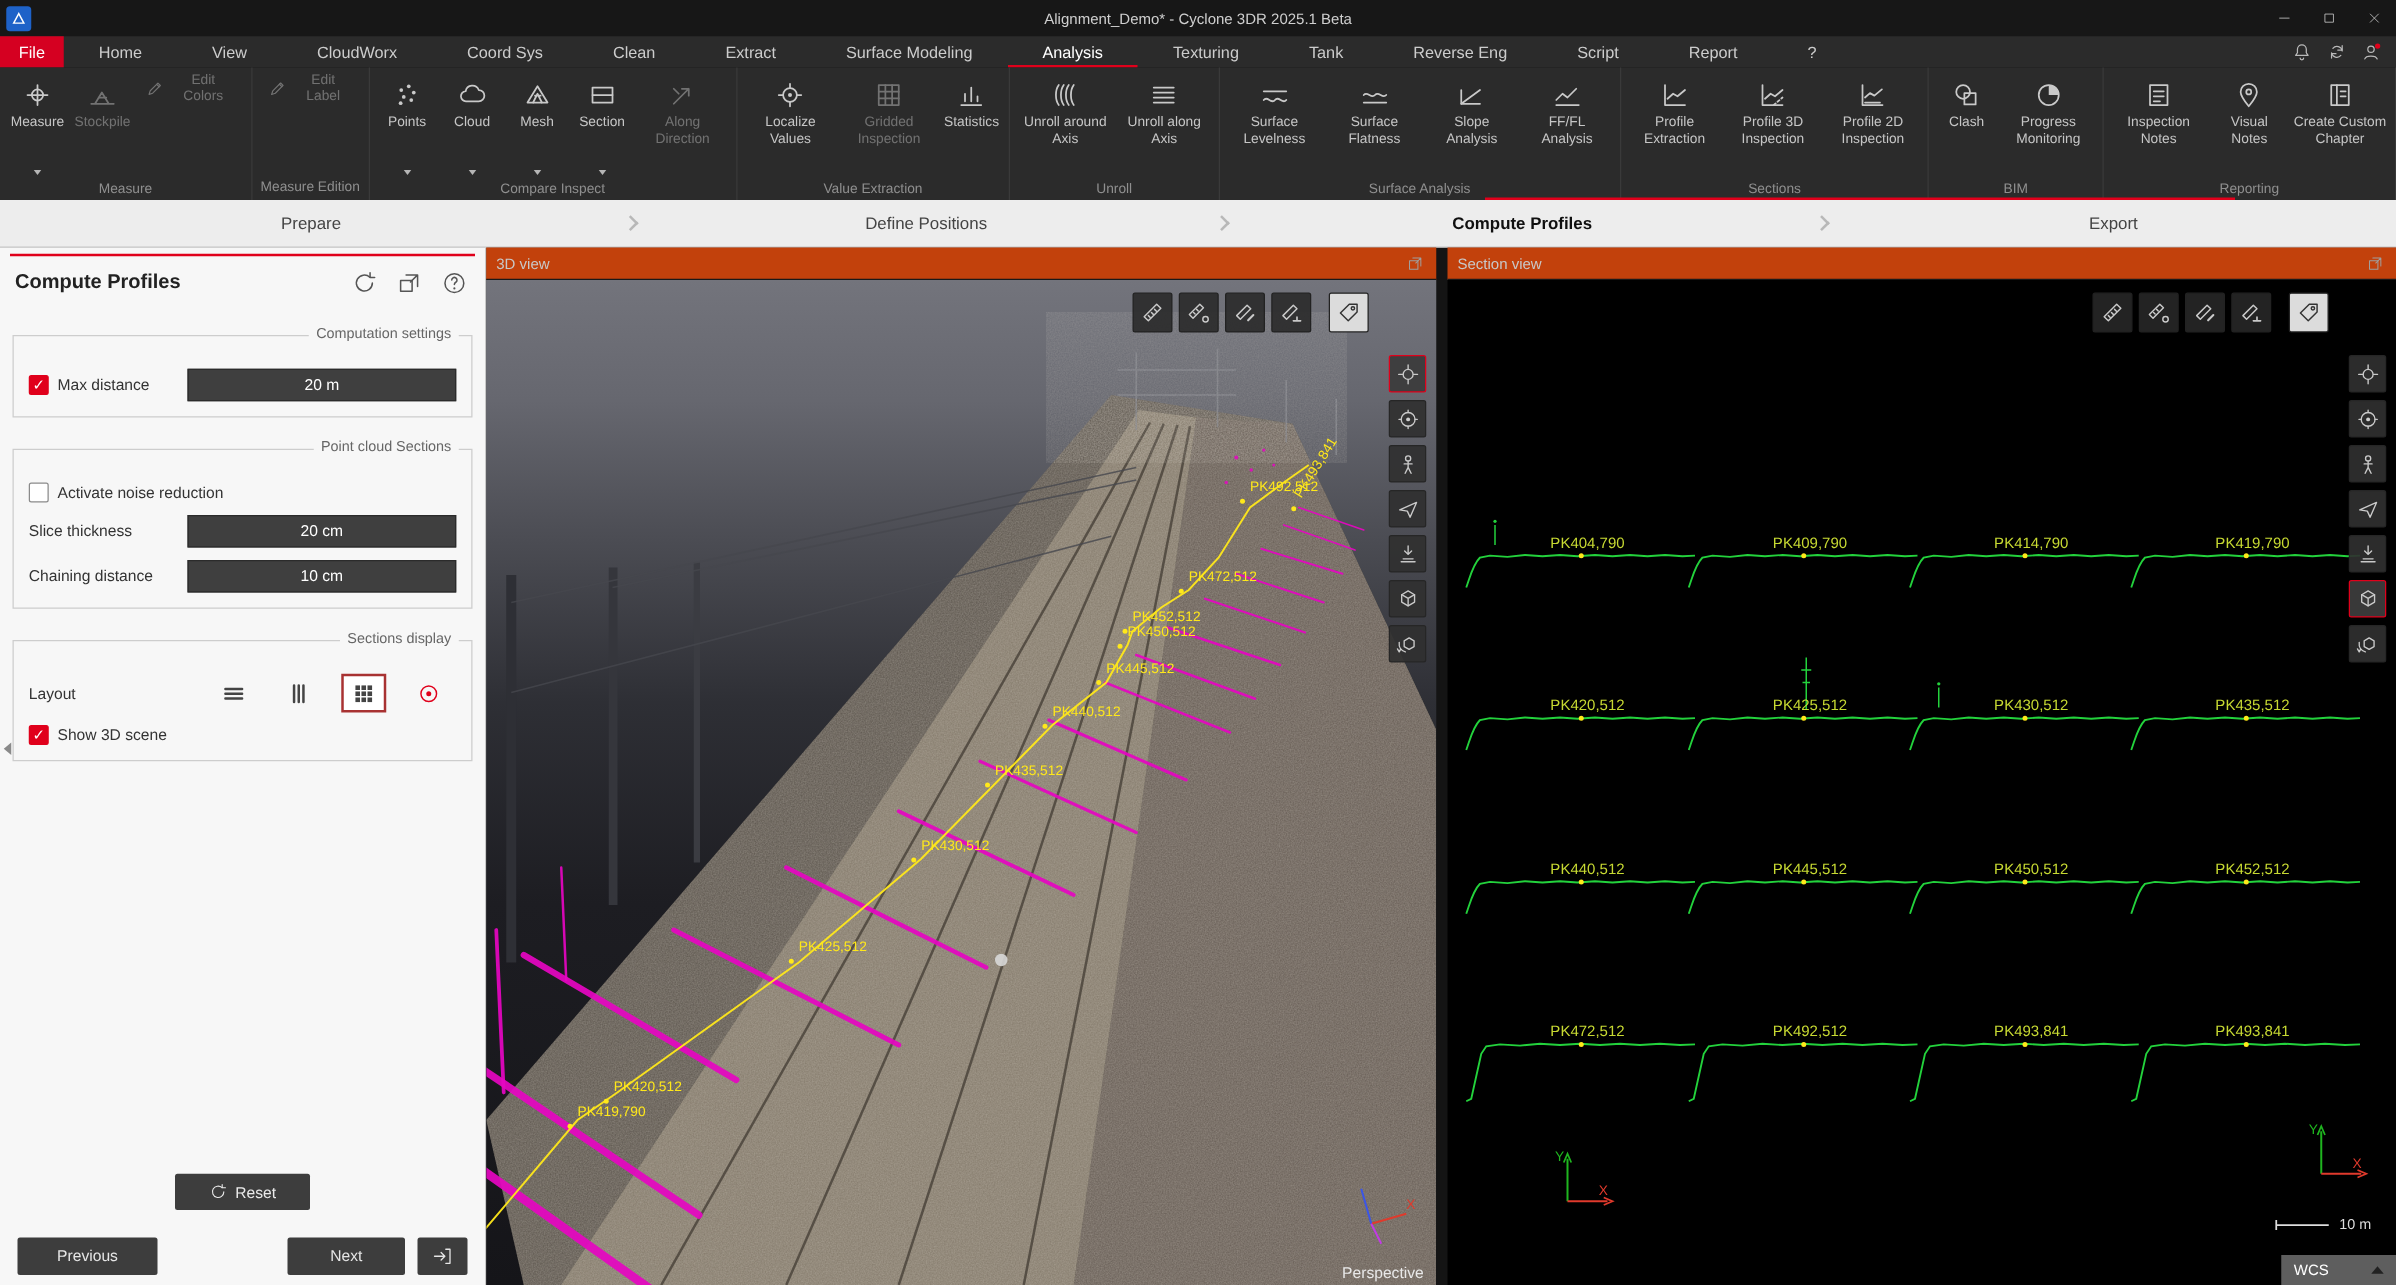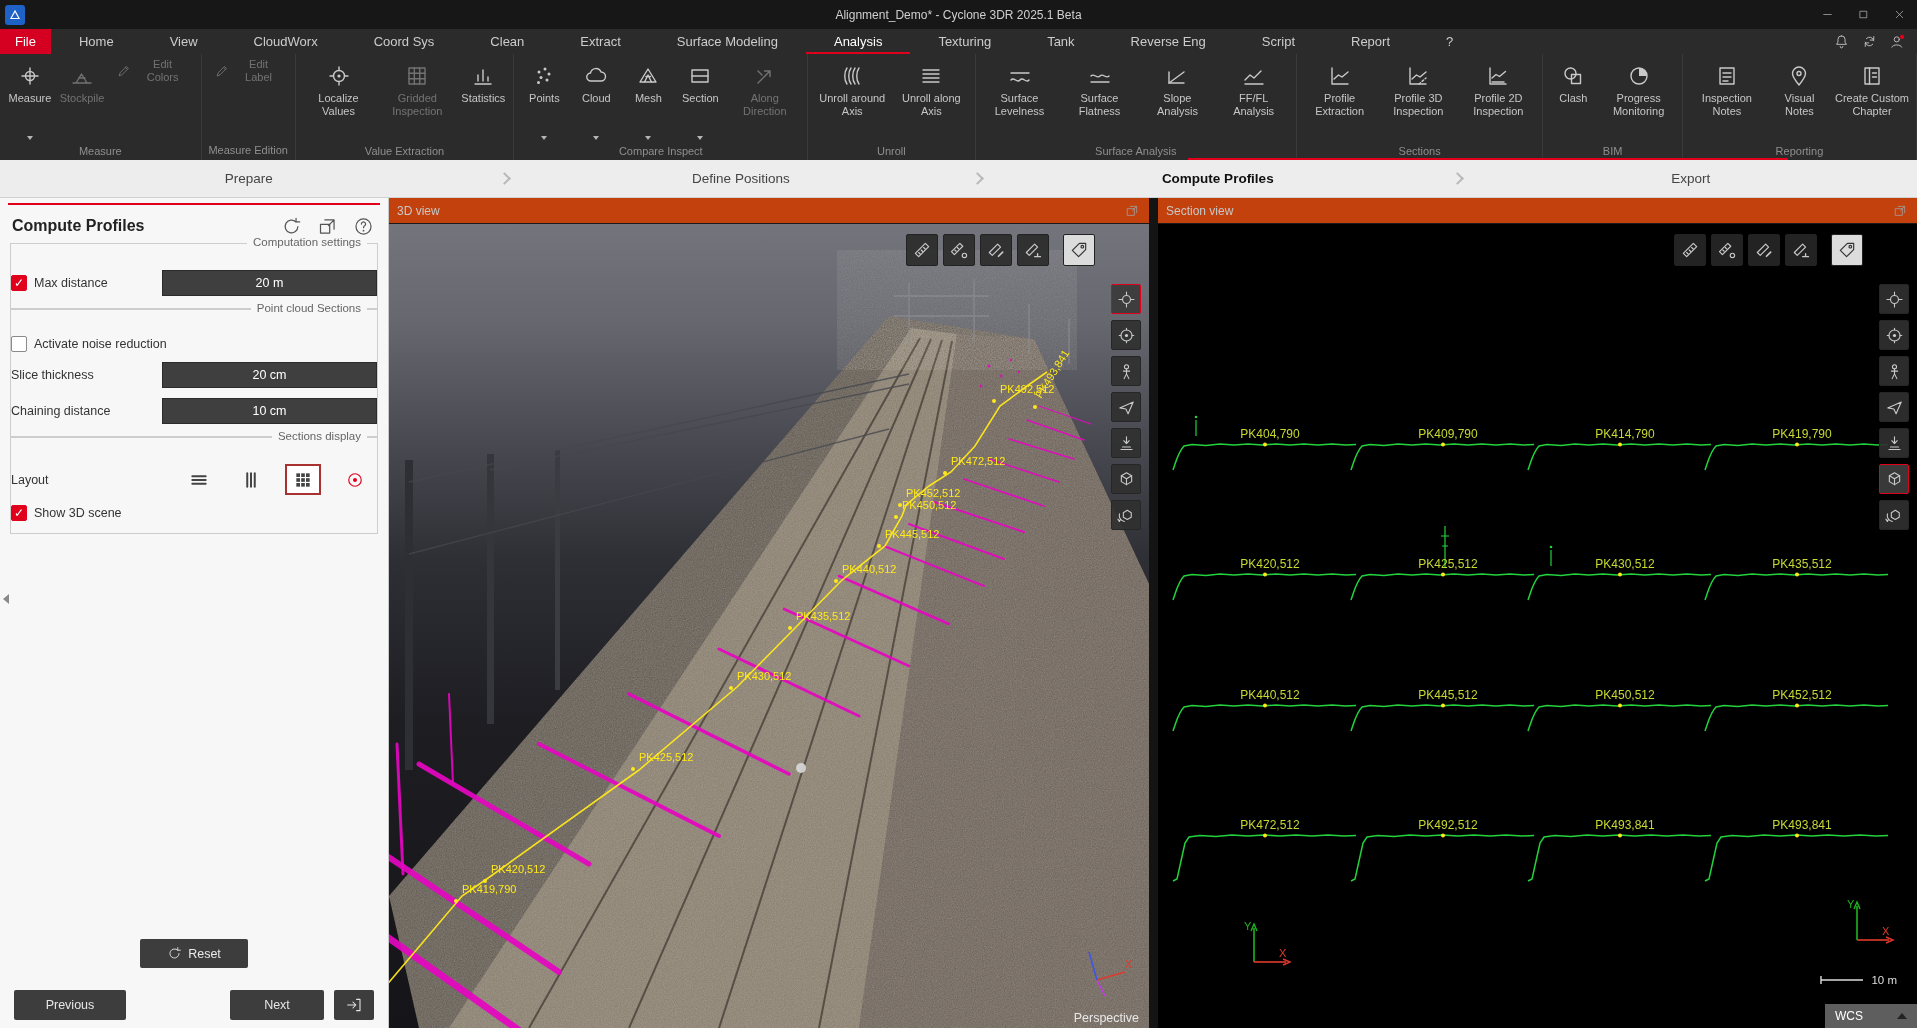--- a/index.html
+++ b/index.html
@@ -51,21 +51,21 @@
   .chev { align-self:center; width:9px; height:9px; border-top:2px solid #b8b8b8; border-right:2px solid #b8b8b8; transform:rotate(45deg); margin:0 2px; }
 
   
   .panel { position:absolute; left:0; top:198px; bottom:0; width:389px; background:#f7f7f7; display:flex; flex-direction:column; border-right:1px solid #c9c9c9; }
   .panel-accent { margin:5px 8px 6px; height:2px; background:#e0001b; }
   .panel-head { display:flex; align-items:center; padding:2px 12px 4px; }
   .panel-title { font-size:16px; font-weight:bold; color:#222; }
   .panel-head-icons { margin-left:auto; display:flex; gap:10px; }
   .phicon { width:26px; height:26px; background:none; border:none; display:flex; align-items:center; justify-content:center; }
   .phicon .ic { width:21px; height:21px; stroke:#555; }
-  .gbox { margin:0 10px 0; border:1px solid #cdcdcd; padding:16px 0 12px; position:relative; }
+  .gbox { margin:25px 10px 0; border:1px solid #cdcdcd; padding:16px 12px 12px; position:relative; }
   .glegend { position:absolute; top:-8px; right:10px; background:#f7f7f7; padding:0 6px; font-size:11.5px; color:#666; }
   .prow { display:flex; align-items:center; margin-top:10px; }
   .prow:first-of-type { margin-top:0; }
   .prow label { font-size:12.5px; color:#333; margin-left:7px; }
   .prow .plabel { font-size:12.5px; color:#333; }
   .cb { width:16px; height:16px; border:1px solid #8a8a8a; background:#fff; border-radius:2px; flex:0 0 auto; display:flex; align-items:center; justify-content:center; }
   .cb.checked { background:#e0001b; border-color:#e0001b; }
   .cb.checked::after { content:"\2713"; color:#fff; font-size:12px; line-height:1; }
   .pinput { margin-left:auto; width:215px; height:26px; background:#3f3f3f; color:#fff; border:1px solid #2b2b2b; text-align:center; font-size:12.5px; font-family:"Liberation Sans",sans-serif; }
   #layout-buttons { margin-left:auto; display:flex; gap:16px; margin-right:4px; }
@@ -229,53 +229,20 @@
             <span class="tlabel">Edit Label</span>
           </div>
         </div>
         <div class="rglabel">Measure Edition</div>
       </div>
       <div class="rgroup">
         <div class="rtools">
           <div class="rtool">
             <div class="ticon">
               <svg class="ic " viewBox="0 0 24 24">
-                <circle cx="12" cy="12" r="5.5"></circle>
-                <circle cx="12" cy="12" r="1.6" fill="#c9c9c9" stroke="none"></circle>
-                <path d="M12 3v3.5M12 17.5V21M3 12h3.5M17.5 12H21"></path>
-              </svg>
-            </div>
-            <div class="tlabel">Localize Values</div>
-          </div>
-          <div class="rtool disabled">
-            <div class="ticon">
-              <svg class="ic " viewBox="0 0 24 24">
-                <rect x="4" y="4" width="16" height="16"></rect>
-                <path d="M4 9.3h16M4 14.7h16M9.3 4v16M14.7 4v16"></path>
-              </svg>
-            </div>
-            <div class="tlabel">Gridded Inspection</div>
-          </div>
-          <div class="rtool">
-            <div class="ticon">
-              <svg class="ic " viewBox="0 0 24 24">
-                <path d="M4 20h16"></path>
-                <path d="M7 17v-6M12 17V6M17 17v-4"></path>
-              </svg>
-            </div>
-            <div class="tlabel">Statistics</div>
-          </div>
-        </div>
-        <div class="rglabel">Value Extraction</div>
-      </div>
-      <div class="rgroup">
-        <div class="rtools">
-          <div class="rtool">
-            <div class="ticon">
-              <svg class="ic " viewBox="0 0 24 24">
                 <g fill="#c9c9c9" stroke="none">
                   <circle cx="7" cy="8" r="1.5"></circle>
                   <circle cx="13" cy="5" r="1.5"></circle>
                   <circle cx="17" cy="10" r="1.5"></circle>
                   <circle cx="9" cy="13.5" r="1.5"></circle>
                   <circle cx="15" cy="16" r="1.5"></circle>
                   <circle cx="6.5" cy="18.5" r="1.5"></circle>
                 </g>
               </svg>
             </div>
@@ -315,20 +282,53 @@
             <div class="ticon">
               <svg class="ic " viewBox="0 0 24 24">
                 <path d="M5 19L17 7M17 7h-5.5M17 7v5.5"></path>
                 <path d="M5 7l4 4"></path>
               </svg>
             </div>
             <div class="tlabel">Along Direction</div>
           </div>
         </div>
         <div class="rglabel">Compare Inspect</div>
+      </div>
+      <div class="rgroup">
+        <div class="rtools">
+          <div class="rtool">
+            <div class="ticon">
+              <svg class="ic " viewBox="0 0 24 24">
+                <circle cx="12" cy="12" r="5.5"></circle>
+                <circle cx="12" cy="12" r="1.6" fill="#c9c9c9" stroke="none"></circle>
+                <path d="M12 3v3.5M12 17.5V21M3 12h3.5M17.5 12H21"></path>
+              </svg>
+            </div>
+            <div class="tlabel">Localize Values</div>
+          </div>
+          <div class="rtool disabled">
+            <div class="ticon">
+              <svg class="ic " viewBox="0 0 24 24">
+                <rect x="4" y="4" width="16" height="16"></rect>
+                <path d="M4 9.3h16M4 14.7h16M9.3 4v16M14.7 4v16"></path>
+              </svg>
+            </div>
+            <div class="tlabel">Gridded Inspection</div>
+          </div>
+          <div class="rtool">
+            <div class="ticon">
+              <svg class="ic " viewBox="0 0 24 24">
+                <path d="M4 20h16"></path>
+                <path d="M7 17v-6M12 17V6M17 17v-4"></path>
+              </svg>
+            </div>
+            <div class="tlabel">Statistics</div>
+          </div>
+        </div>
+        <div class="rglabel">Value Extraction</div>
       </div>
       <div class="rgroup">
         <div class="rtools">
           <div class="rtool">
             <div class="ticon">
               <svg class="ic " viewBox="0 0 24 24">
                 <path d="M7 4c-3 4-3 12 0 16M11 4c-3 4-3 12 0 16M15 4c-3 4-3 12 0 16M19 4c-3 4-3 12 0 16"></path>
               </svg>
             </div>
             <div class="tlabel">Unroll around Axis</div>

